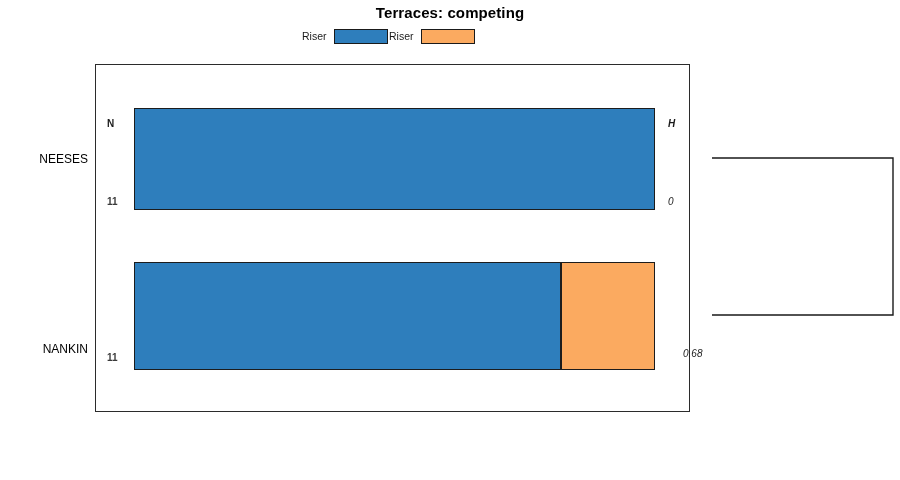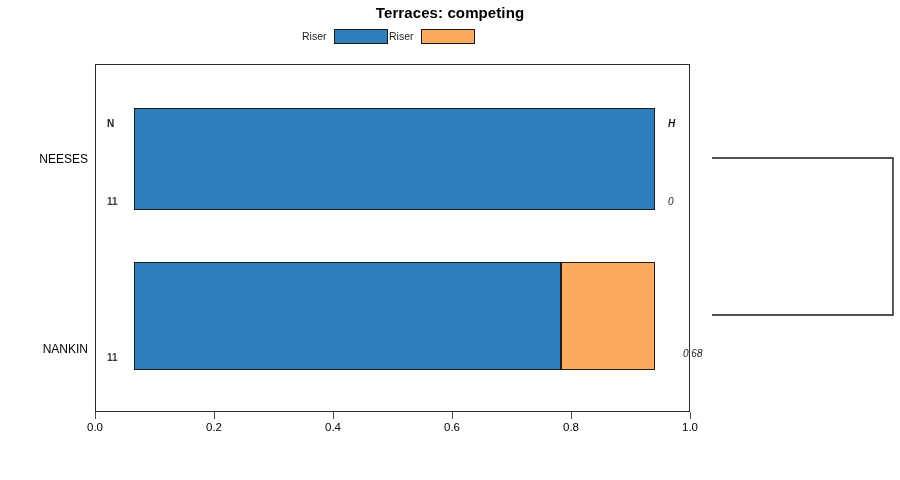--- a/index.html
+++ b/index.html
@@ -190,34 +190,20 @@
   </div>
 
   <div class="ann header-left" style="left:107px; top:118px;">N</div>
   <div class="ann value-left" style="left:107px; top:196px;">11</div>
   <div class="ann header-right" style="left:668px; top:118px;">H</div>
   <div class="ann value-right" style="left:668px; top:196px;">0</div>
 
   <div class="ann value-left" style="left:107px; top:352px;">11</div>
   <div class="ann value-right" style="left:663px; top:348px;margin-left:20px;">0.68</div>
 
-  <div class="xaxis" id="x-axis">
-      <div class="tick-mark" style="left: 0px;"></div>
-      <div class="tick-label" style="left: 0px;">0.0</div>
-      <div class="tick-mark" style="left: 119px;"></div>
-      <div class="tick-label" style="left: 119px;">0.2</div>
-      <div class="tick-mark" style="left: 238px;"></div>
-      <div class="tick-label" style="left: 238px;">0.4</div>
-      <div class="tick-mark" style="left: 357px;"></div>
-      <div class="tick-label" style="left: 357px;">0.6</div>
-      <div class="tick-mark" style="left: 476px;"></div>
-      <div class="tick-label" style="left: 476px;">0.8</div>
-      <div class="tick-mark" style="left: 595px;"></div>
-      <div class="tick-label" style="left: 595px;">1.0</div>
-    </div>
 
   <div class="dendro">
     <svg width="200" height="360" viewBox="0 0 200 360">
       <path d="M 12 98 L 193 98 L 193 255 L 12 255" fill="none" stroke="#1a1a1a" stroke-width="1.4"></path>
     </svg>
   </div>
 
 </div>
 
 </body></html>

